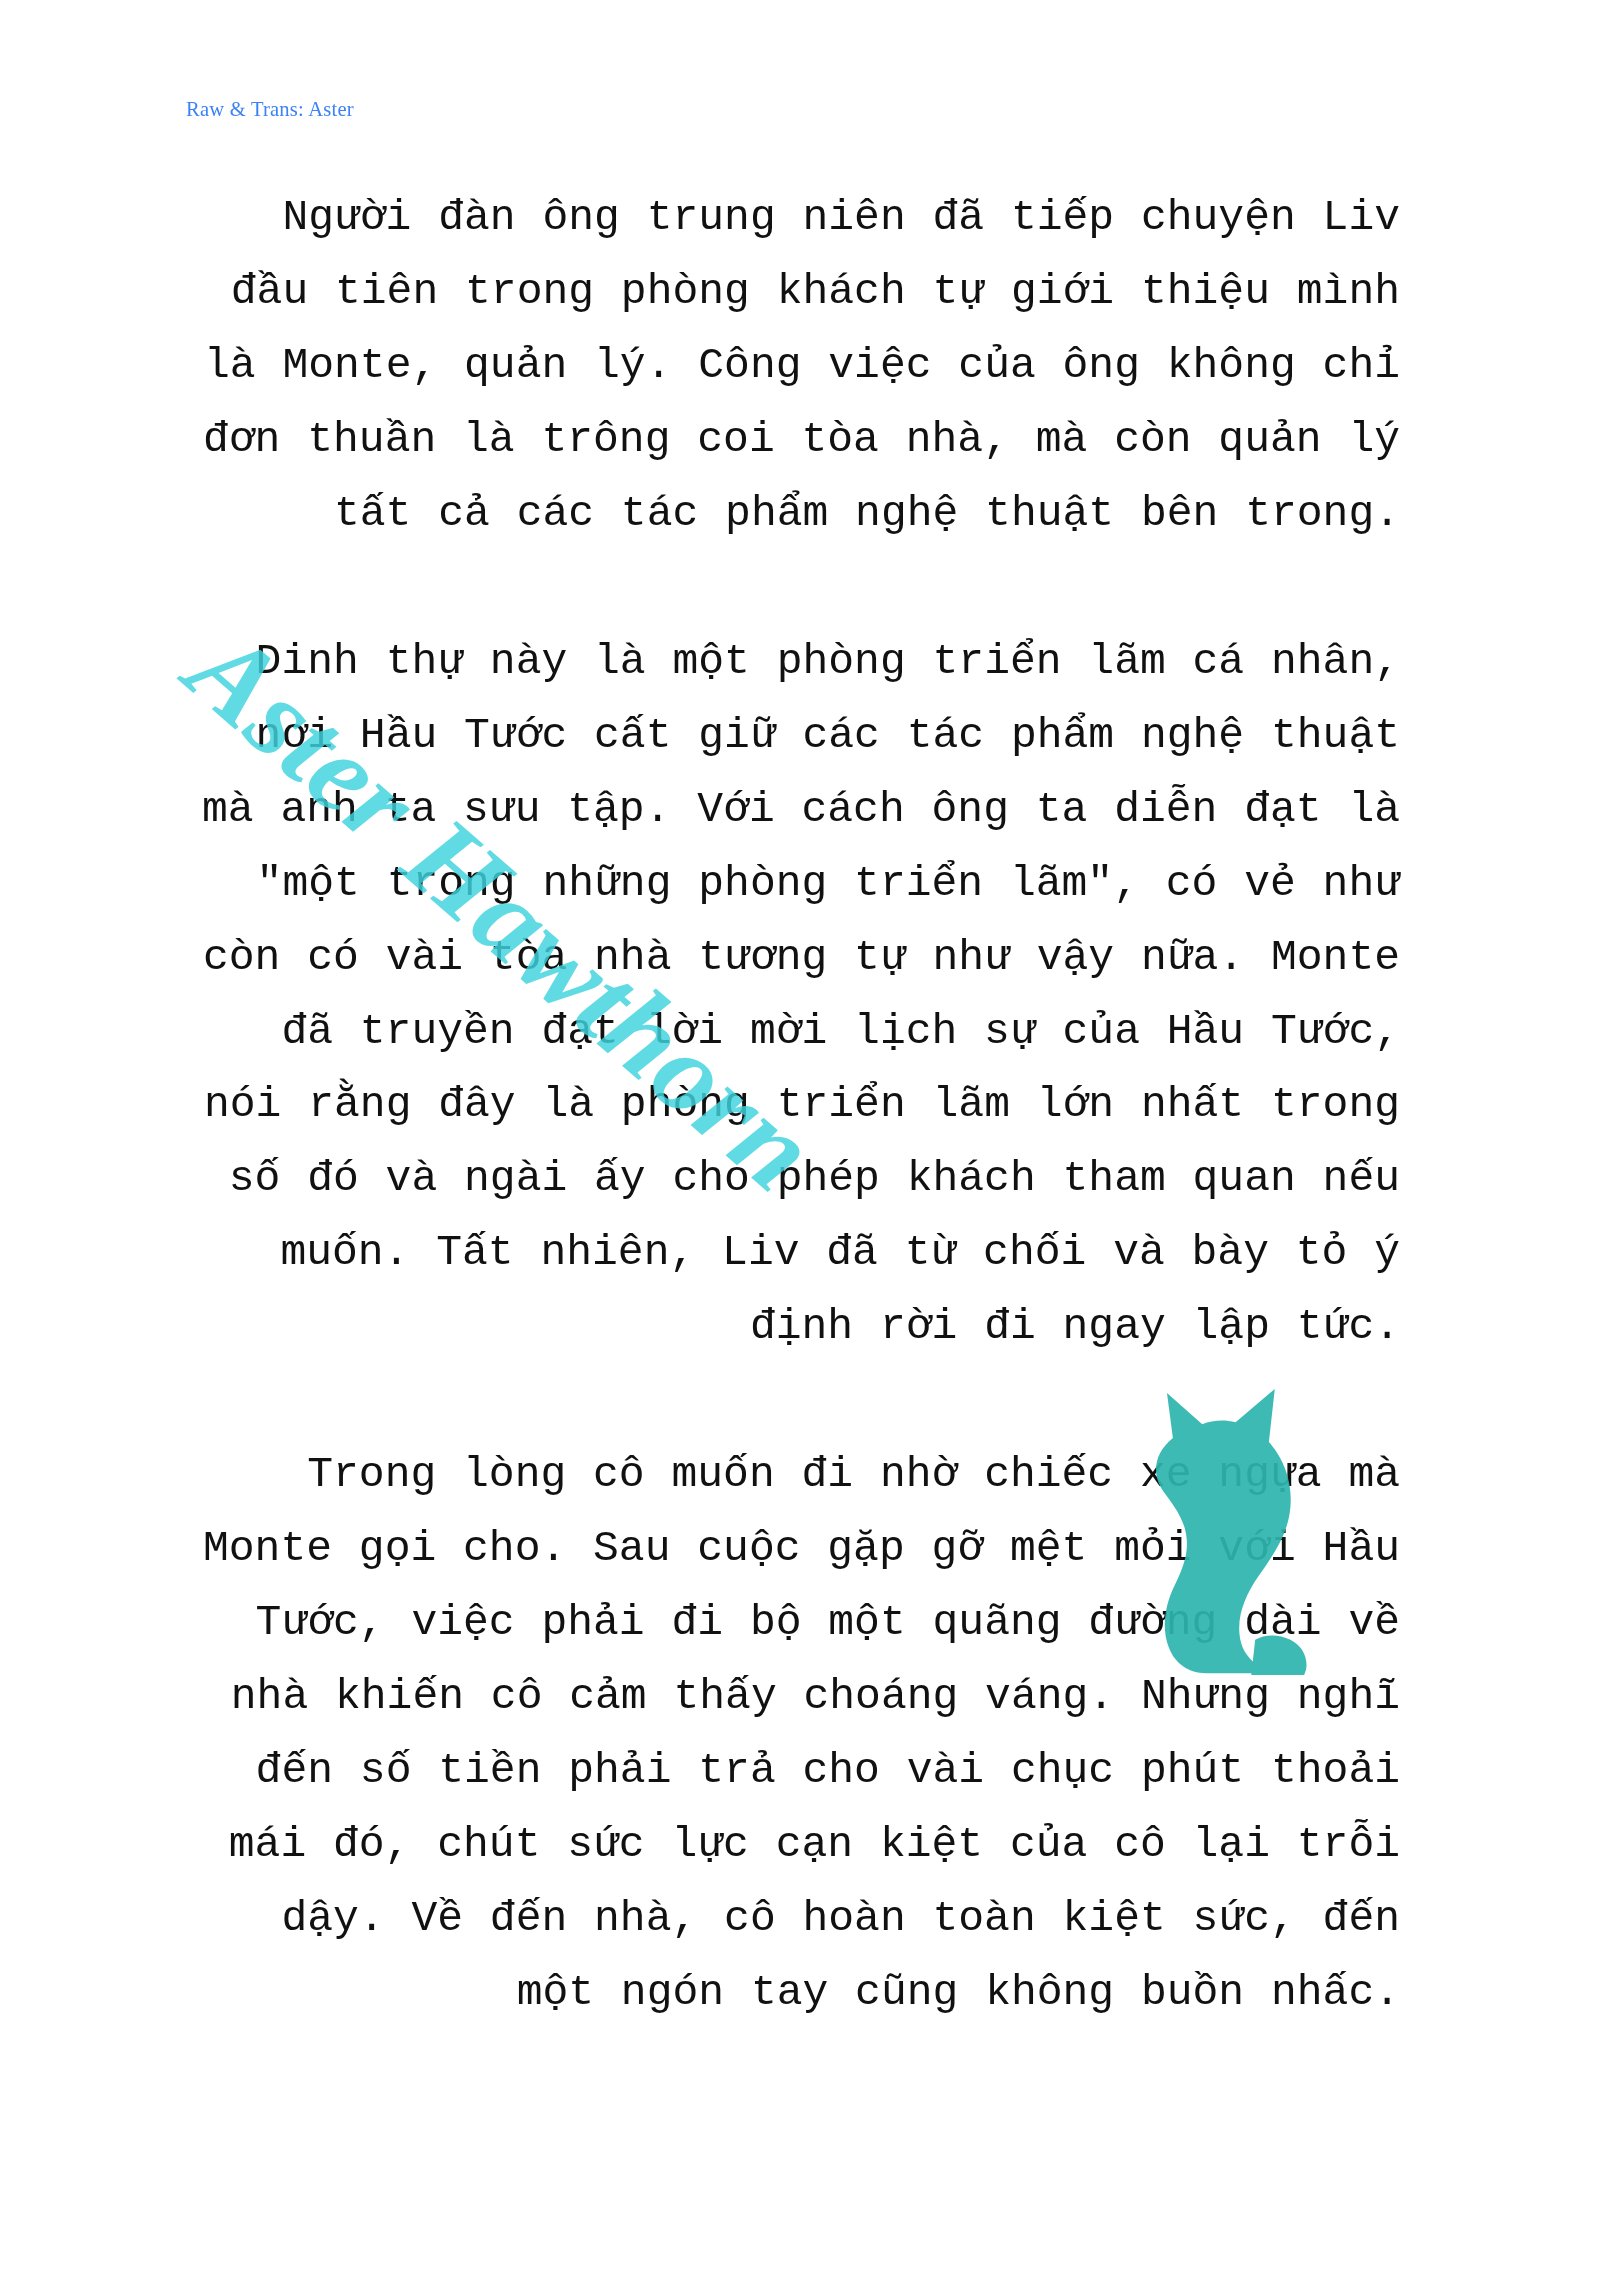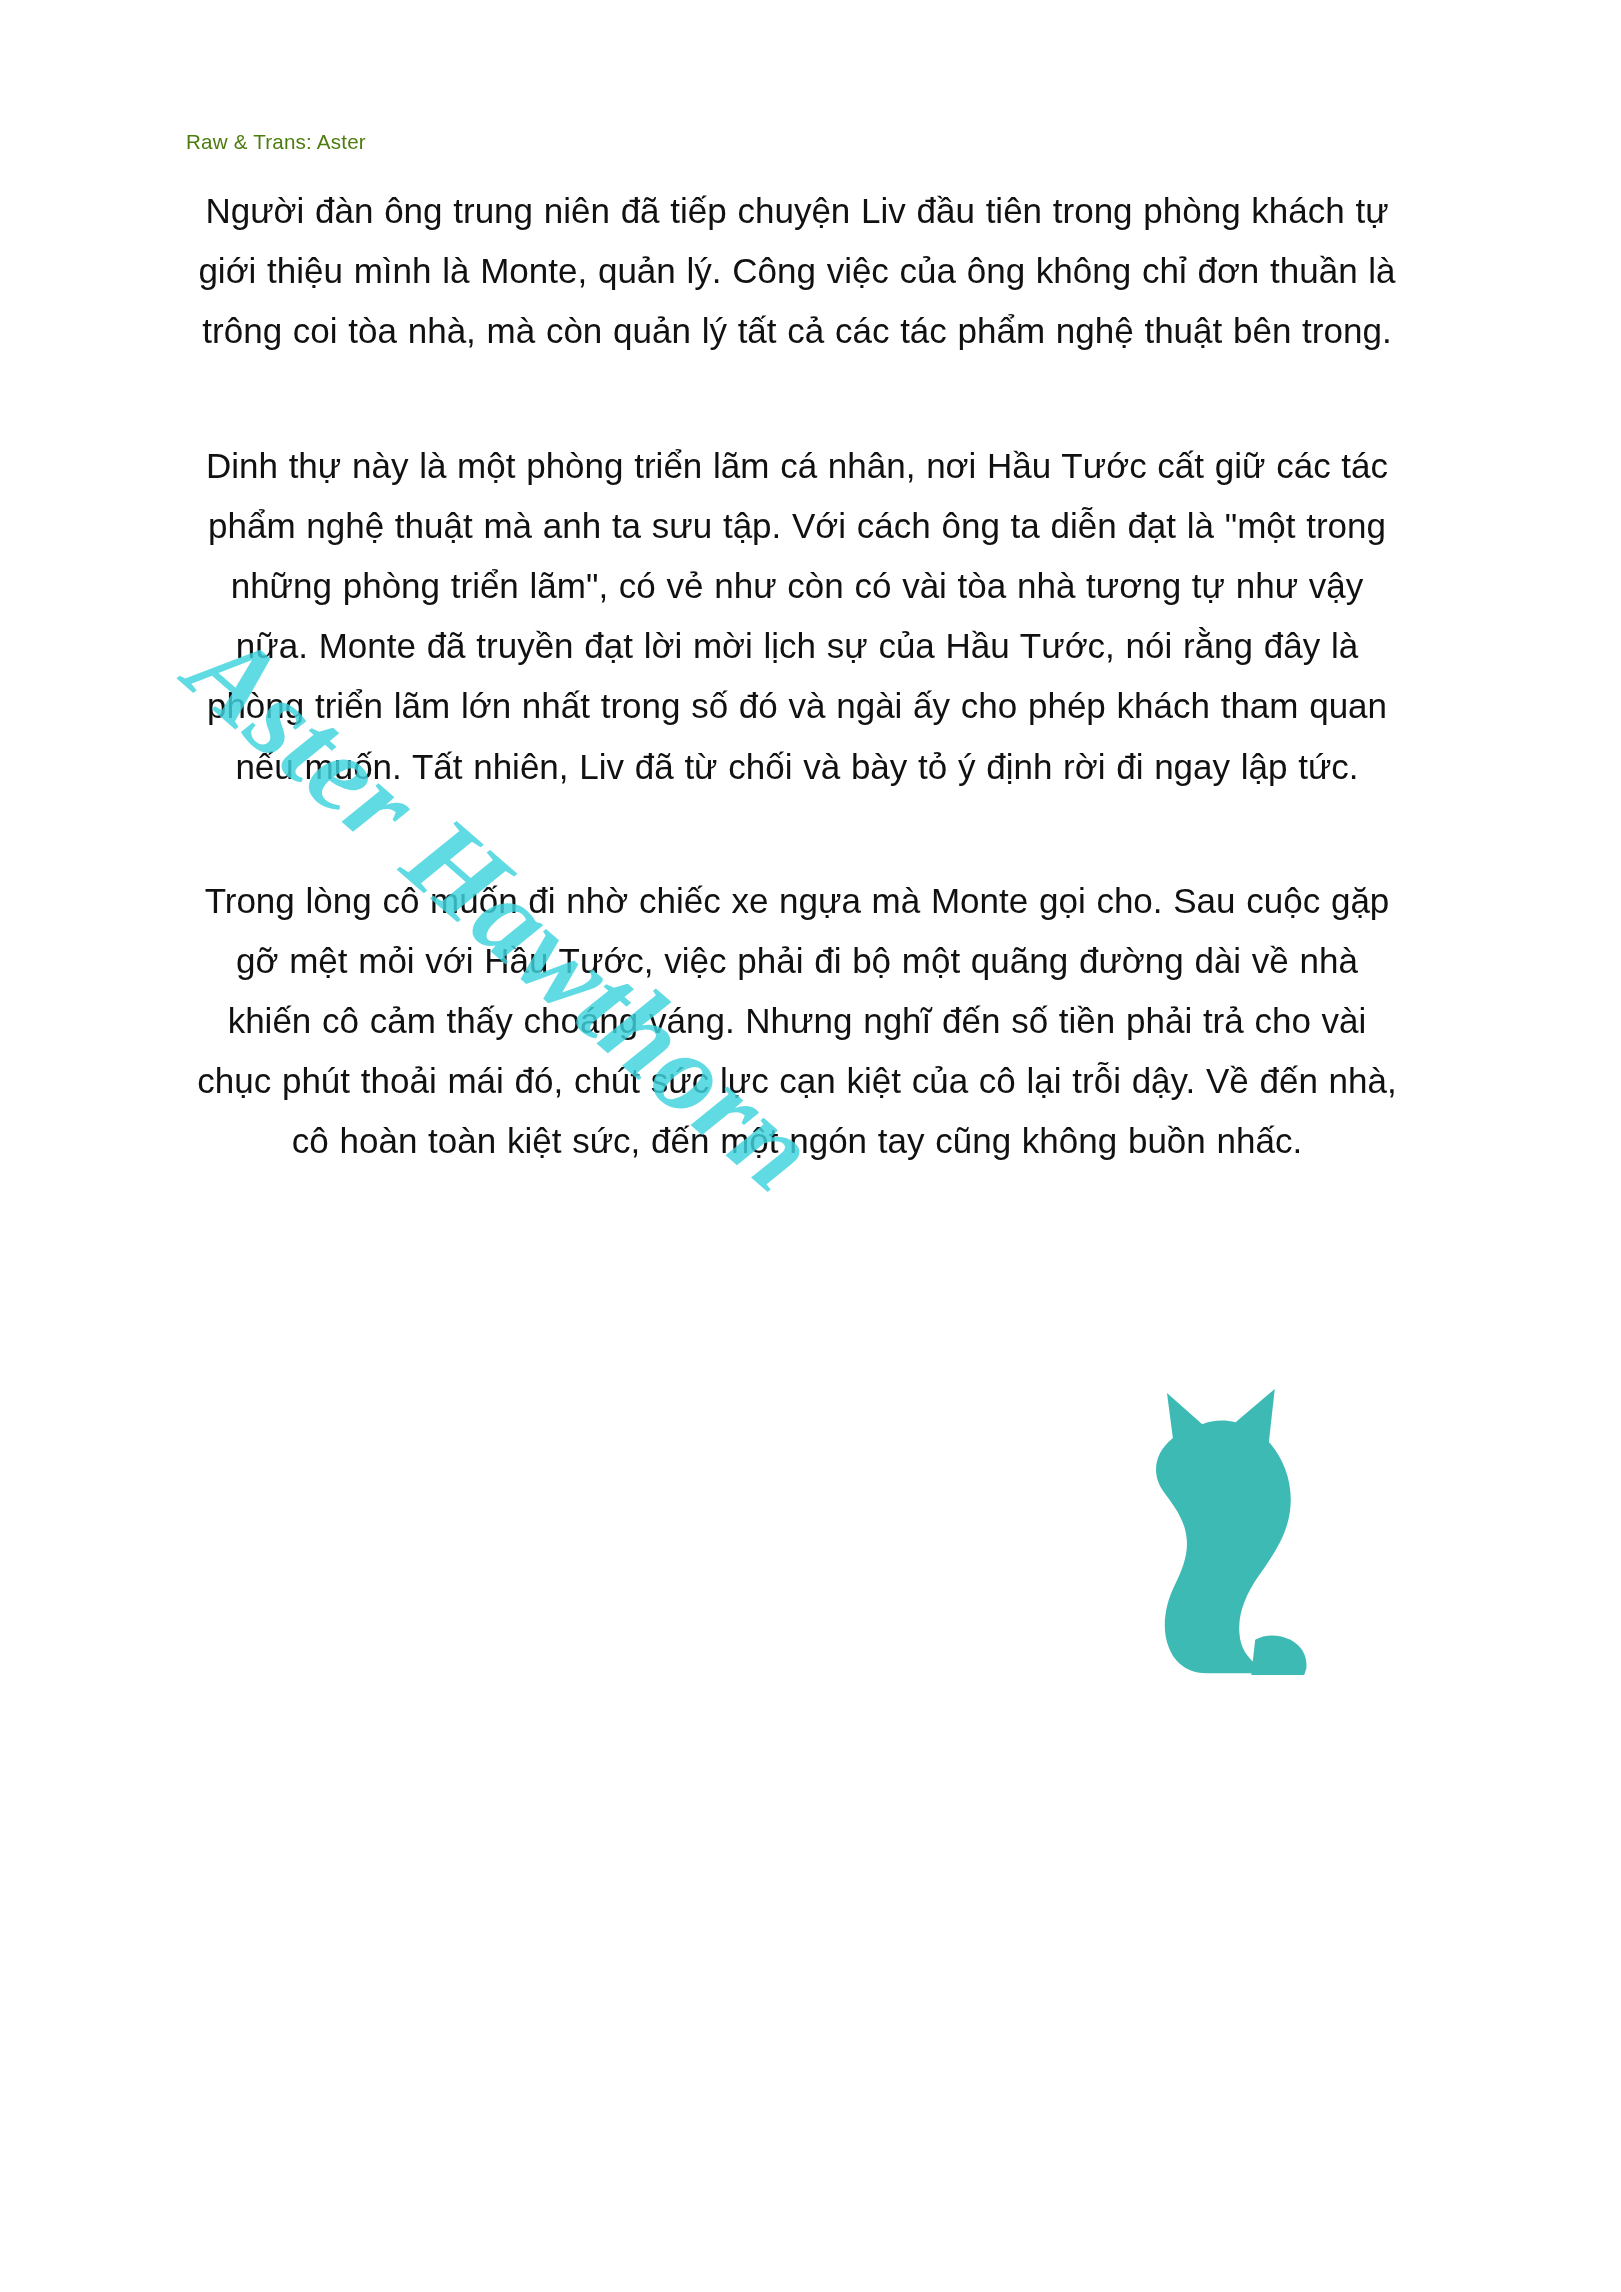--- a/index.html
+++ b/index.html
@@ -16,39 +16,38 @@
   }
   .page {
     position: absolute;
     inset: 0;
     background: #ffffff;
   }
   .header {
     position: absolute;
     top: 98px;
     left: 186px;
-    font-family: Liberation Sans, sans-serif;
+    font-family: Liberation Serif, serif;
     font-size: 20.6px;
-    color: #4d7c0f;
+    color: #3b82f6;
     letter-spacing: 0.2px;
-    margin-top: 32px;
   }
   .content {
     position: absolute;
     top: 181px;
     left: 194px;
     width: 1206px;
   }
   .para {
-    font-family: Liberation Sans, sans-serif;
-    font-size: 35px;
+    font-family: Liberation Mono, monospace;
+    font-size: 43px;
     line-height: 1.72;
     color: #111111;
     margin: 0 0 74px 0;
-    text-align: center;
+    text-align: right;
     word-spacing: 1px;
   }
   .para:last-child {
     margin-bottom: 0;
   }
   
   .watermark-layer {
     position: absolute;
     inset: 0;
     pointer-events: none;

